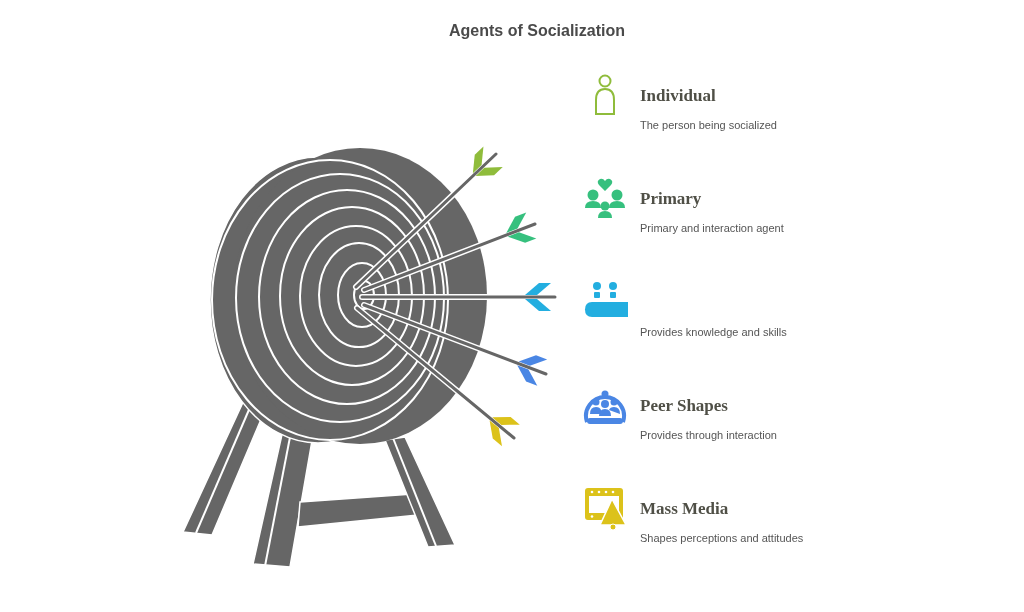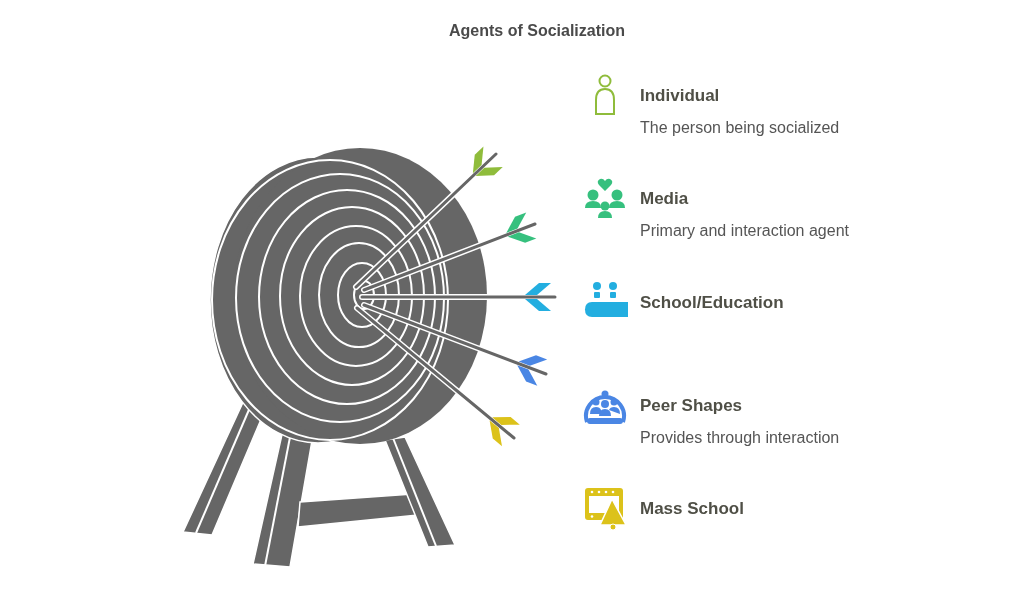--- a/index.html
+++ b/index.html
@@ -1,22 +1,22 @@
 <!DOCTYPE html>
 <html><head>
 <meta charset="utf-8">
 <style>
   html, body { margin: 0; padding: 0; background: #ffffff; }
   body { width: 1024px; height: 612px; position: relative; overflow: hidden; font-family: "Liberation Sans", "DejaVu Sans", sans-serif; }
   .title { position: absolute; left: 0; width: 1074px; top: 22px; text-align: center; font-size: 16px; font-weight: bold; color: #4a4a4a; }
   #art { position: absolute; left: 0; top: 0; }
   .item { position: absolute; left: 582px; width: 300px; height: 80px; }
   .item .icon { position: absolute; left: 0; top: 0; width: 46px; height: 46px; }
-  .item .label { position: absolute; left: 58px; top: 14px; font-size: 17px; font-weight: bold; color: #4f4f46; white-space: nowrap; }
-  .item .desc { position: absolute; left: 58px; top: 47px; font-size: 16px; color: #555555; white-space: nowrap; }
+  .item .label { position: absolute; left: 58px; top: 14px; font-size: 17px; font-weight: bold; color: #4f4f46; white-space: nowrap; font-family: Liberation Serif, serif; }
+  .item .desc { position: absolute; left: 58px; top: 47px; font-size: 11px; color: #555555; white-space: nowrap; }
 </style>
 </head>
 <body>
 
 <div class="title">Agents of Socialization</div>
 
 <svg id="art" width="1024" height="612" viewBox="0 0 1024 612">
   <g fill="#666666" stroke="#ffffff" stroke-width="1.5">
 
     <polygon points="245,398 265,410 212,535 183,532"></polygon>
@@ -89,32 +89,32 @@
     <div class="item" style="top: 175px;">
     <div class="icon"><svg width="46" height="46" viewBox="0 0 46 46">
           <path d="M23,16 L17,10 Q14,6 18,4 Q21,3 23,6 Q25,3 28,4 Q32,6 29,10 Z" fill="#36c07e"></path>
           <circle cx="11" cy="20" r="5.5" fill="#36c07e"></circle>
           <path d="M3,33 Q3,26 11,26 Q19,26 19,33 Z" fill="#36c07e"></path>
           <circle cx="35" cy="20" r="5.5" fill="#36c07e"></circle>
           <path d="M27,33 Q27,26 35,26 Q43,26 43,33 Z" fill="#36c07e"></path>
           <circle cx="23" cy="31" r="4.5" fill="#36c07e"></circle>
           <path d="M16,43 Q16,36 23,36 Q30,36 30,43 Z" fill="#36c07e"></path>
         </svg></div>
-    <div class="label">Media</div>
+    <div class="label">Primary</div>
     <div class="desc">Primary and interaction agent</div>
     </div>
     <div class="item" style="top: 279px;">
     <div class="icon"><svg width="46" height="46" viewBox="0 0 46 46">
           <circle cx="15" cy="7" r="4" fill="#23aee0"></circle>
           <circle cx="31" cy="7" r="4" fill="#23aee0"></circle>
           <rect x="12" y="13" width="6" height="6" rx="1" fill="#23aee0"></rect>
           <rect x="28" y="13" width="6" height="6" rx="1" fill="#23aee0"></rect>
           <path d="M10,23 L46,23 L46,38 L10,38 Q3,38 3,30.5 Q3,23 10,23 Z" fill="#23aee0"></path>
         </svg></div>
-    <div class="label">School/Education</div>
+    <div class="desc">Provides knowledge and skills</div>
     </div>
     <div class="item" style="top: 382px;">
     <div class="icon"><svg width="46" height="46" viewBox="0 0 46 46">
           <path d="M5,40 A19,19 0 1 1 41,40" fill="none" stroke="#4a86e4" stroke-width="4"></path>
           <circle cx="23" cy="12" r="3.5" fill="#4a86e4"></circle>
           <circle cx="14" cy="20" r="3.5" fill="#4a86e4"></circle>
           <circle cx="32" cy="20" r="3.5" fill="#4a86e4"></circle>
           <circle cx="23" cy="22" r="4" fill="#4a86e4"></circle>
           <path d="M17,34 Q17,27 23,27 Q29,27 29,34 Z" fill="#4a86e4"></path>
           <path d="M8,32 Q8,25 14,25 Q18,25 19,28 L19,32 Z" fill="#4a86e4"></path>
@@ -129,15 +129,16 @@
           <rect x="3" y="3" width="38" height="32" rx="3" fill="#dcc21a"></rect>
           <rect x="7" y="11" width="30" height="17" fill="#ffffff"></rect>
           <circle cx="10" cy="7" r="1.3" fill="#fff"></circle>
           <circle cx="17" cy="7" r="1.3" fill="#fff"></circle>
           <circle cx="24" cy="7" r="1.3" fill="#fff"></circle>
           <circle cx="31" cy="7" r="1.3" fill="#fff"></circle>
           <circle cx="10" cy="31.5" r="1.3" fill="#fff"></circle>
           <path d="M30,14 L44,40 L18,40 Z" fill="#dcc21a" stroke="#fff" stroke-width="1.5"></path>
           <circle cx="31" cy="42" r="3" fill="#dcc21a" stroke="#fff" stroke-width="1"></circle>
         </svg></div>
-    <div class="label">Mass School</div>
+    <div class="label">Mass Media</div>
+    <div class="desc">Shapes perceptions and attitudes</div>
     </div>
   </div>
 
 </body></html>

